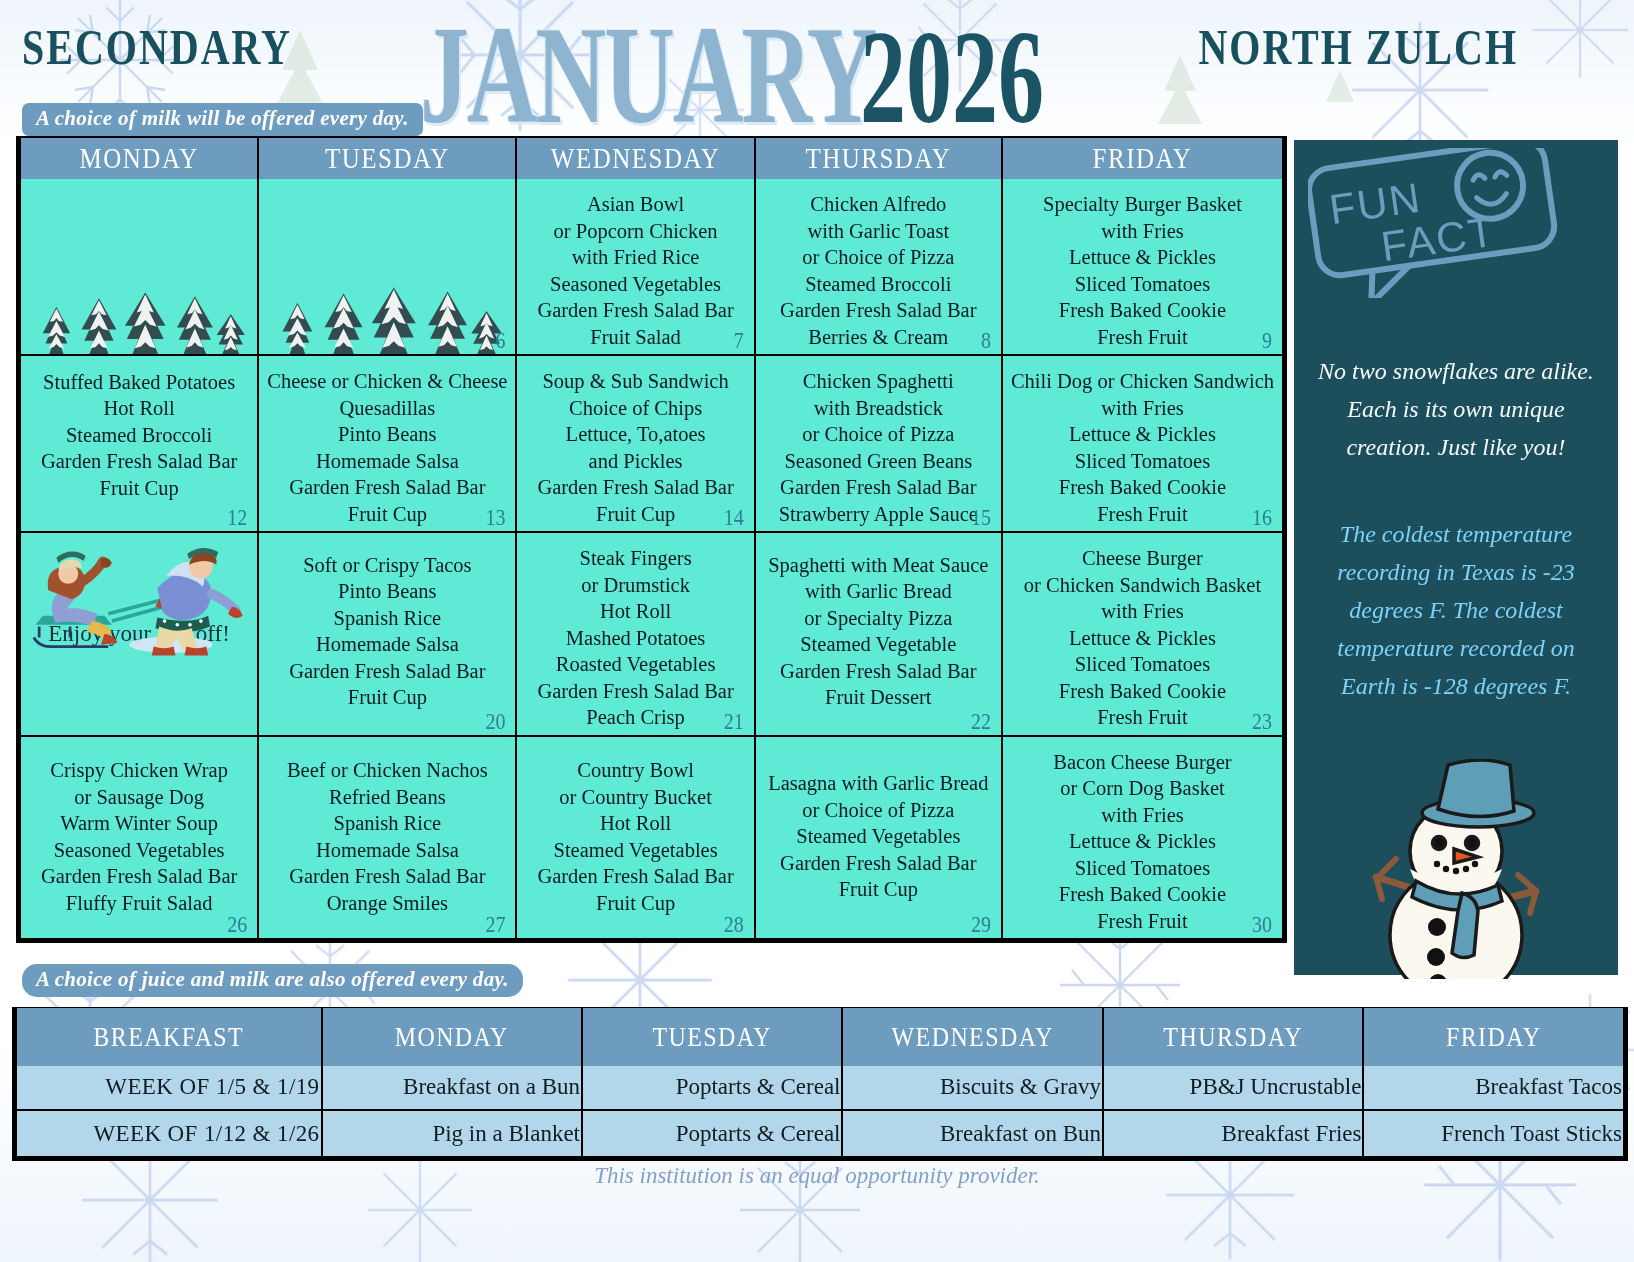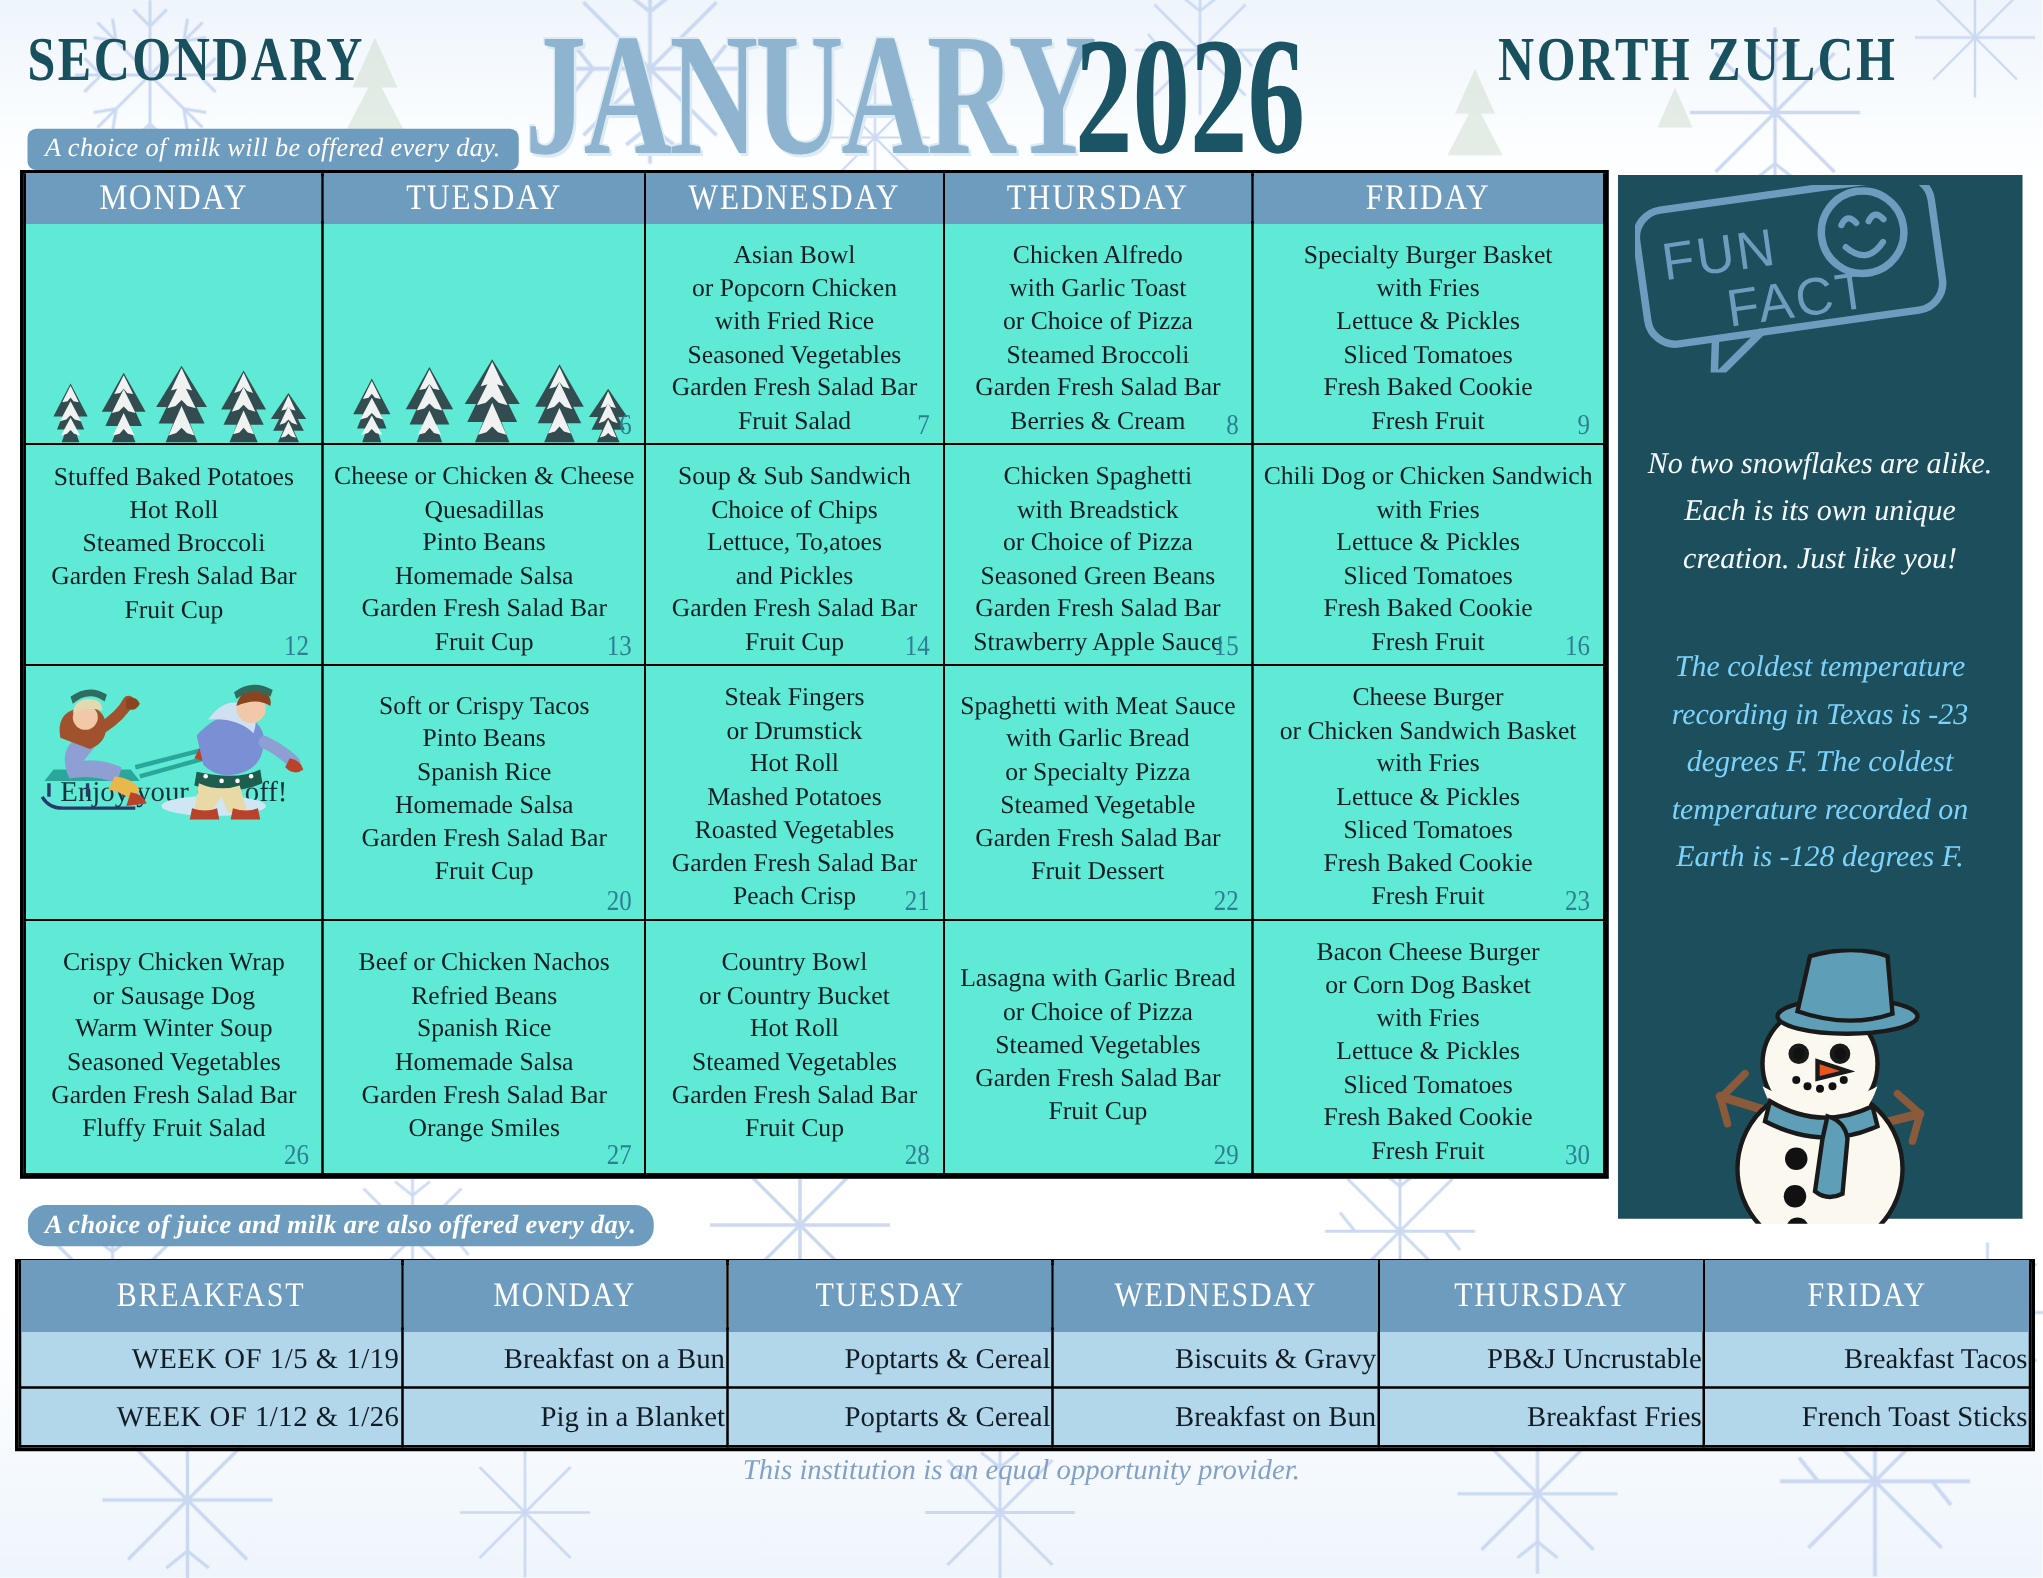--- a/index.html
+++ b/index.html
@@ -50,21 +50,21 @@
     color:#1b5464;
     font-family:"Liberation Serif", serif;
     transform:scaleY(1.45);transform-origin:left top;
   }
   .milk-note{
     position:absolute;left:22px;top:103px;
     background:#6e9cbf;color:#ffffff;
     padding:3px 14px 5px 14px;border-radius:7px;
     font-size:21px;letter-spacing:.3px;
     font-family:"Liberation Serif", serif;
-    font-style:italic;font-weight:400;
+    font-style:italic;font-weight:700;
     z-index:5;
     white-space:nowrap;
   }
 
   
   .cal{
     position:absolute;left:16px;top:136px;width:1265px;
     border:3px solid #000;
     border-collapse:collapse;
     z-index:3;background:#b3d7ea;

